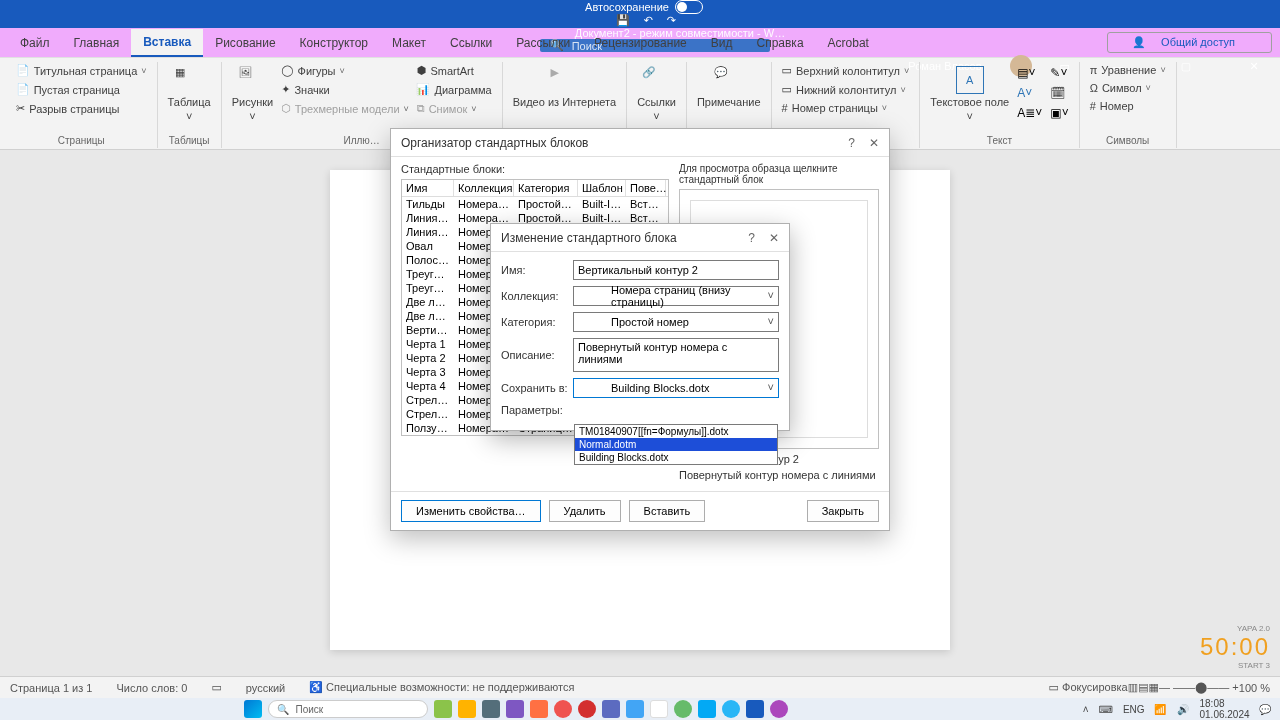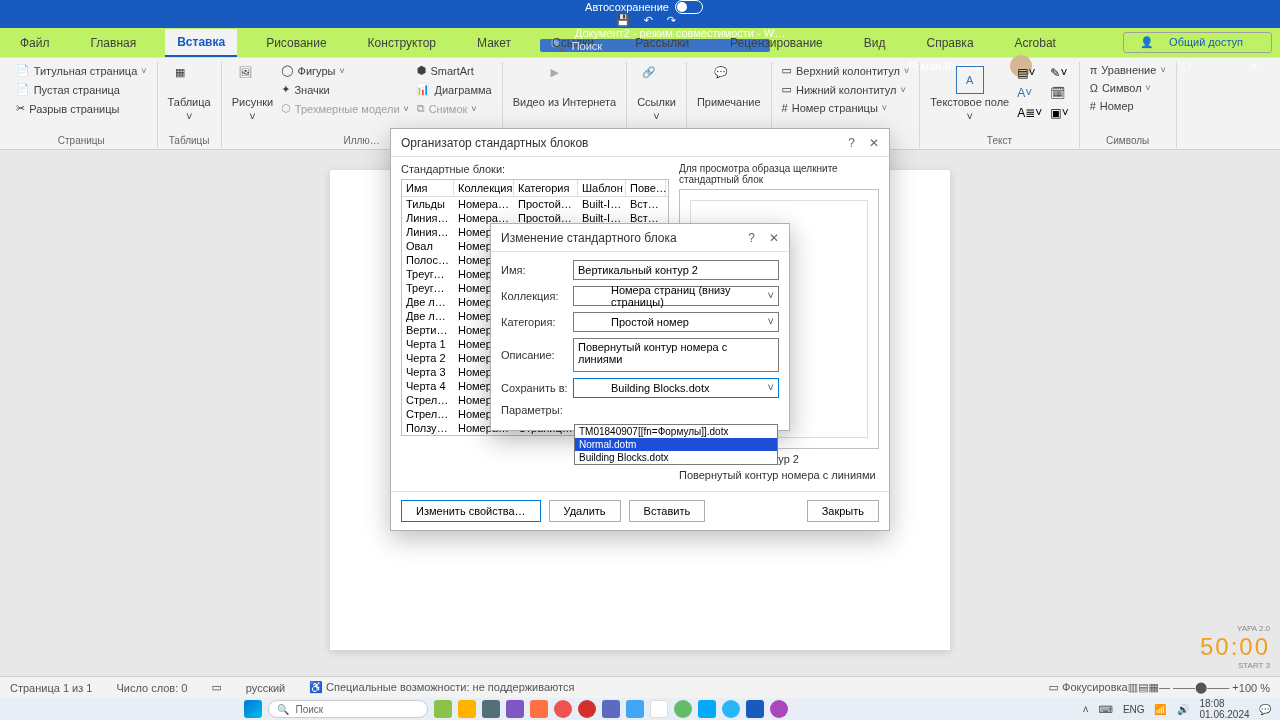--- a/index.html
+++ b/index.html
@@ -11,24 +11,24 @@
 .titlebar .toggle { width:28px; height:14px; border:1px solid #fff; border-radius:7px; position:relative; }
 .titlebar .toggle::after { content:""; width:10px; height:10px; background:#fff; border-radius:50%; position:absolute; top:1px; left:1px; }
 .titlebar .qicons { margin-left:12px; display:flex; gap:14px; }
 .titlebar .doctitle { margin-left:80px; opacity:.95; }
 .titlebar .search { margin-left:30px; width:230px; height:22px; background:#3b73c7; border-radius:2px; display:flex; align-items:center; padding:0 10px; gap:8px; }
 .titlebar .right { margin-left:auto; display:flex; align-items:center; gap:28px; padding-right:6px; }
 .titlebar .avatar { width:22px; height:22px; border-radius:50%; background:#d4b896; }
 .titlebar .winbtn { width:40px; height:28px; display:flex; align-items:center; justify-content:center; }
 
 
-.menubar { height:30px; background:#bef264; border-bottom:1px solid #e1e1e1; display:flex; align-items:center; padding:0 8px; gap:17px; color:#404040; }
+.menubar { height:30px; background:#f0abfc; border-bottom:1px solid #e1e1e1; display:flex; align-items:center; padding:0 8px; gap:0; color:#404040; }
 .menubar span { padding:6px 12px; cursor:pointer; }
 .menubar .active { background:#f3f3f3; border-bottom:2px solid #185abd; color:#185abd; font-weight:600; }
-.menubar .share { margin-left:auto; border:1px solid #a0a0a0; padding:3px 16px; border-radius:3px; color:#185abd; font-size:11px; }
+.menubar .share { margin-left:auto; border:1px solid #a0a0a0; padding:3px 24px; border-radius:3px; color:#185abd; font-size:11px; }
 
 
 .ribbon { height:92px; background:#f3f3f3; border-bottom:1px solid #d0d0d0; display:flex; padding:4px 6px 0; }
 .group { border-right:1px solid #d8d8d8; padding:0 10px; display:flex; flex-direction:column; height:86px; }
 .group .glabel { font-size:10px; color:#666; text-align:center; margin-top:auto; padding-bottom:2px; }
 .gcontent { display:flex; gap:8px; align-items:flex-start; flex:1; }
 .ritem { display:flex; align-items:center; gap:4px; font-size:11px; color:#404040; padding:2px 0; white-space:nowrap; }
 .ritem.disabled { color:#a0a0a0; }
 .vstack { display:flex; flex-direction:column; gap:2px; }
 .big { display:flex; flex-direction:column; align-items:center; gap:2px; font-size:11px; color:#404040; padding-top:4px; }

